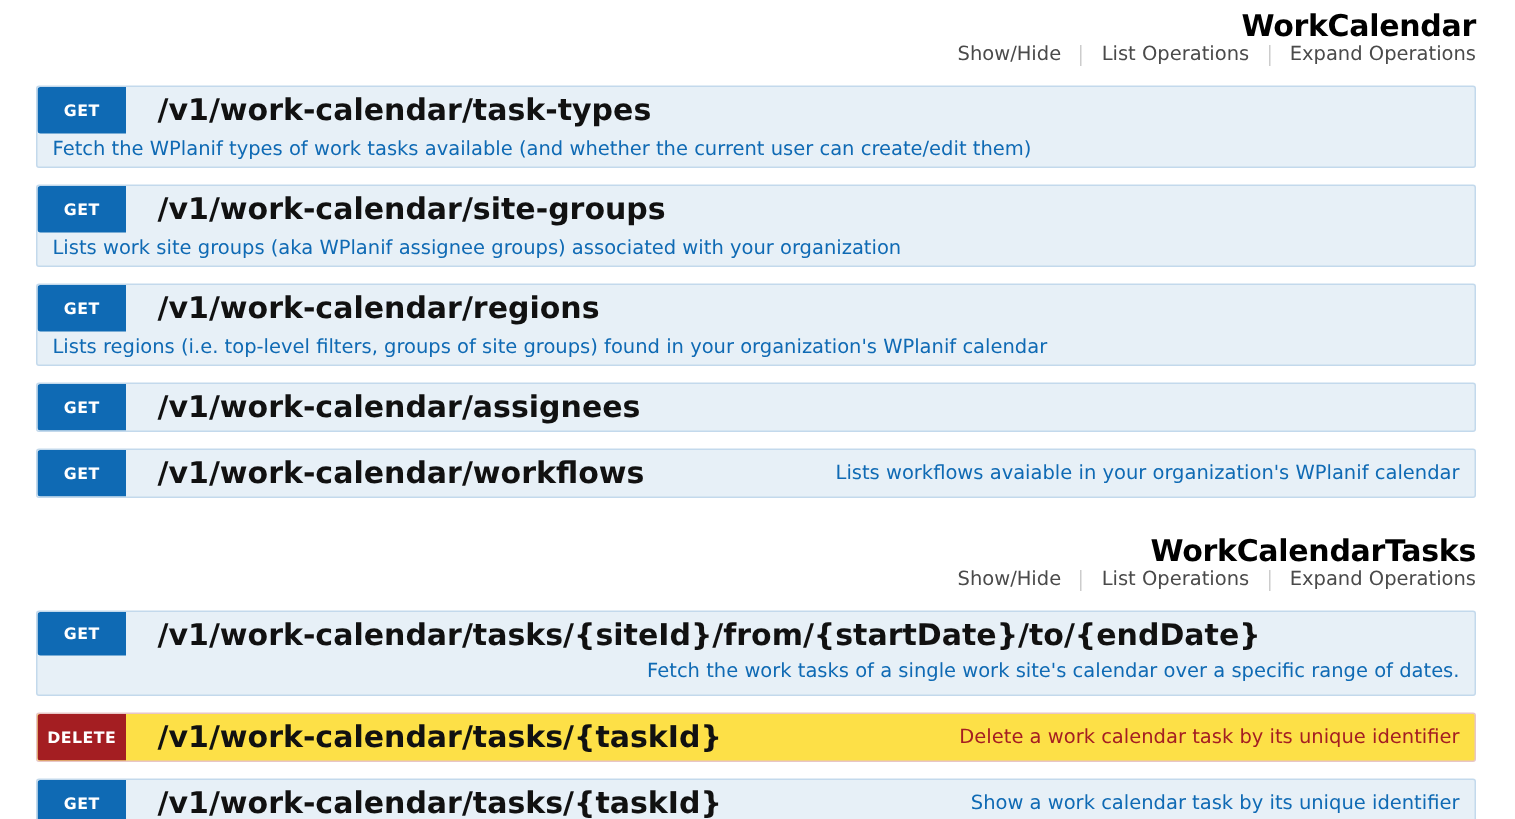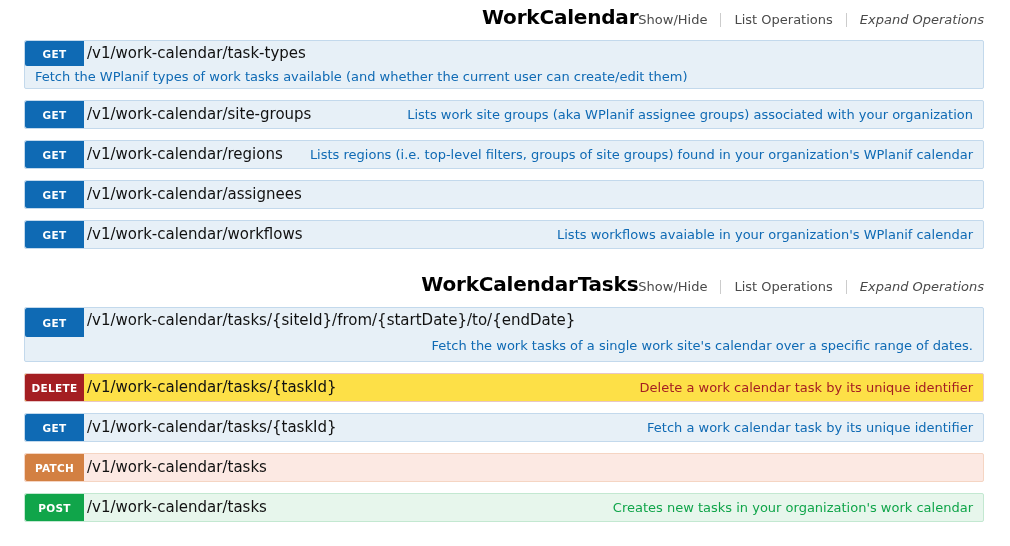--- a/index.html
+++ b/index.html
@@ -1,32 +1,32 @@
 <!DOCTYPE html>
 <html><head>
 <meta charset="utf-8">
 <style>
   * { margin:0; padding:0; box-sizing:border-box; }
   html,body { width:1010px; height:546px; background:#fff; overflow:hidden;
     font-family:"DejaVu Sans","Liberation Sans",sans-serif; }
   .wrap { padding:5px 26px 0 24px; }
 
-  .section-header { display:flex; justify-content:flex-end; align-items:flex-end; margin-bottom:11px; }
+  .section-header { display:flex; justify-content:center; align-items:flex-end; margin-bottom:11px;flex-direction:column; }
   .section-title { font-size:20px; font-weight:bold; color:#000; letter-spacing:-0.2px; }
   .controls { display:flex; align-items:center; font-size:13px; color:#4a4a4a; padding-bottom:2px; }
   .controls .ctl { padding:0 13px; cursor:pointer; }
   .controls .ctl:first-child { padding-left:0; }
-  .controls .ctl:last-child { padding-right:0;font-style:italic; }
+  .controls .ctl:last-child { padding-right:0; }
   .controls .sep { width:1px; height:14px; background:#ccc; }
 
   .op { display:flex; flex-wrap:wrap; align-items:center; min-height:29px;
         border:1px solid; border-radius:2px; margin-bottom:11px; overflow:hidden; }
   .badge { align-self:stretch; min-width:59px; display:flex; align-items:center; justify-content:center;
            color:#fff; font-size:10.5px; font-weight:bold; letter-spacing:0.3px; border-radius:2px 0 0 2px; }
-  .path { flex:1; font-size:15px; color:#111; padding:3px 10px 4px 3px; white-space:nowrap; cursor:pointer; }
+  .path { flex:1; font-size:20px; color:#111; padding:3px 10px 4px 21px; white-space:nowrap; cursor:pointer;font-weight:bold; }
   .desc { font-size:13px; text-align:right; padding:3px 10px 4px 10px; cursor:pointer; }
   .op.multiline { align-items:flex-start; }
   .op.multiline .badge { align-self:auto; height:29px; }
   .op.multiline .desc { flex-basis:100%; padding:1px 10px 8px 10px; }
 
   .op.get    { background:#e7f0f7; border-color:#c3d9ec; }
   .op.get    .badge { background:#0f6ab4; }
   .op.get    .desc  { color:#0f6ab4; }
 
   .op.delete { background:#fde047; border-color:#e8c6c7; }
@@ -110,21 +110,21 @@
 
     <div class="op delete">
       <span class="badge">DELETE</span>
       <span class="path">/v1/work-calendar/tasks/{taskId}</span>
       <span class="desc">Delete a work calendar task by its unique identifier</span>
     </div>
 
     <div class="op get">
       <span class="badge">GET</span>
       <span class="path">/v1/work-calendar/tasks/{taskId}</span>
-      <span class="desc">Fetch a work calendar task by its unique identifier</span>
+      <span class="desc">Show a work calendar task by its unique identifier</span>
     </div>
 
     <div class="op patch">
       <span class="badge">PATCH</span>
       <span class="path">/v1/work-calendar/tasks</span>
     </div>
 
     <div class="op post">
       <span class="badge">POST</span>
       <span class="path">/v1/work-calendar/tasks</span>

